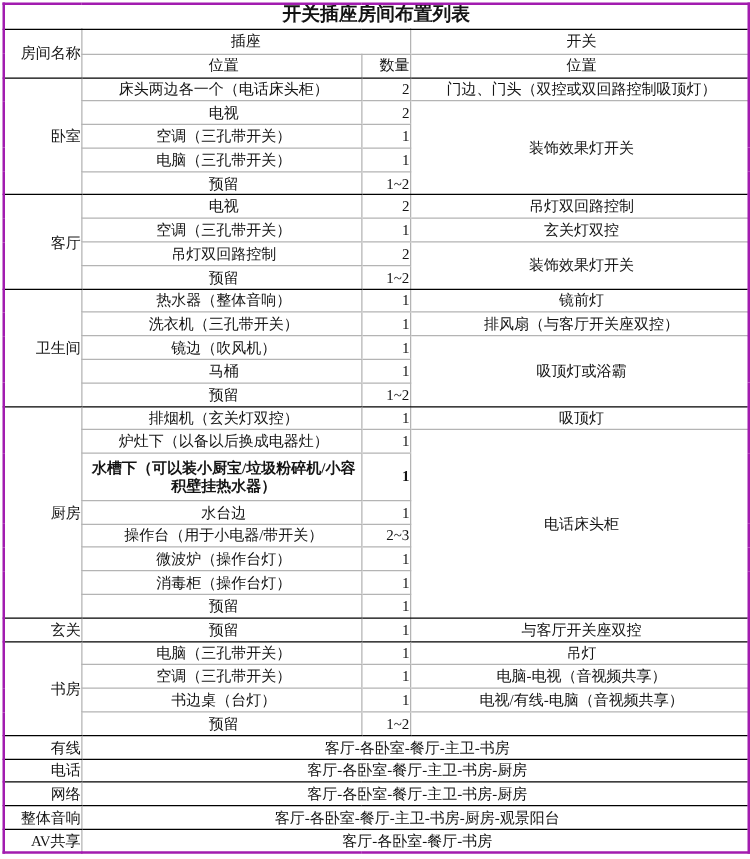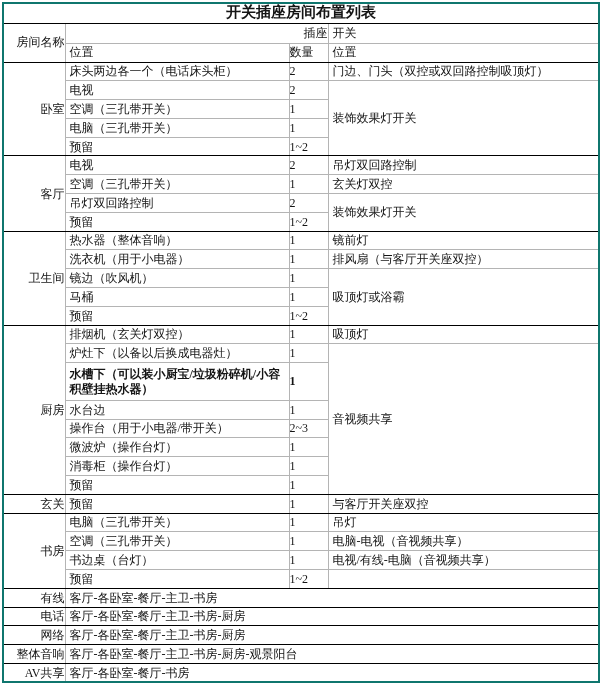--- a/index.html
+++ b/index.html
@@ -4,43 +4,43 @@
 <style>
   html,body{margin:0;padding:0;}
   body{
     width:600px;height:687px;background:#ffffff;
     font-family:"Liberation Serif","DejaVu Serif",serif;
     color:#141414;
   }
   table{
     border-collapse:collapse;table-layout:fixed;
     width:596px;margin:2px 0 0 2px;
-    border:2px solid #0f766e;
+    border:2px solid #a21caf;
   }
   td{
     padding:0;vertical-align:middle;
     font-size:12px;line-height:1.18;
     overflow:hidden;word-break:break-all;
   }
   tr{height:18.8px;}
   tr.title-row{height:20px;}
   tr.h1{height:20px;}
   tr.h2{height:19px;}
   tr.tall{height:37.6px;font-weight:bold;}
   td.title{
     font-weight:bold;font-size:15px;text-align:center;
     border-bottom:1px solid #000;
   }
   td.vl{border-left:1px solid #b4b4b4;}
   td.gb{border-bottom:1px solid #b4b4b4;}
   td.bb{border-bottom:1px solid #000;}
   td.room{text-align:right;}
-  td.pos,td.sw{text-align:left;padding-left:4px;}
-  td.qty{text-align:left;}
-  td.ctr{text-align:right;}
+  td.pos,td.sw{text-align:center;padding-left:4px;}
+  td.qty{text-align:right;}
+  td.ctr{text-align:center;}
 </style>
 </head>
 <body>
 
 <table>
   <colgroup>
     <col style="width:62px">
       <col style="width:224px">
       <col style="width:39px">
       <col style="width:271px">
@@ -107,21 +107,21 @@
     <td class="qty vl bb">1~2</td>
   </tr>
 
   <tr>
     <td class="room bb" rowspan="5">卫生间</td>
     <td class="pos vl gb">热水器（整体音响）</td>
     <td class="qty vl gb">1</td>
     <td class="sw vl gb">镜前灯</td>
   </tr>
   <tr>
-    <td class="pos vl gb">洗衣机（用于小电器）</td>
+    <td class="pos vl gb">洗衣机（三孔带开关）</td>
     <td class="qty vl gb">1</td>
     <td class="sw vl gb">排风扇（与客厅开关座双控）</td>
   </tr>
   <tr>
     <td class="pos vl gb">镜边（吹风机）</td>
     <td class="qty vl gb">1</td>
     <td class="sw vl bb" rowspan="3">吸顶灯或浴霸</td>
   </tr>
   <tr>
     <td class="pos vl gb">马桶</td>
@@ -134,21 +134,21 @@
 
   <tr>
     <td class="room bb" rowspan="8">厨房</td>
     <td class="pos vl gb">排烟机（玄关灯双控）</td>
     <td class="qty vl gb">1</td>
     <td class="sw vl gb">吸顶灯</td>
   </tr>
   <tr>
     <td class="pos vl gb">炉灶下（以备以后换成电器灶）</td>
     <td class="qty vl gb">1</td>
-    <td class="sw vl bb" rowspan="7">音视频共享</td>
+    <td class="sw vl bb" rowspan="7">电话床头柜</td>
   </tr>
   <tr class="tall">
     <td class="pos vl gb">水槽下（可以装小厨宝/垃圾粉碎机/小容积壁挂热水器）</td>
     <td class="qty vl gb">1</td>
   </tr>
   <tr>
     <td class="pos vl gb">水台边</td>
     <td class="qty vl gb">1</td>
   </tr>
   <tr>

